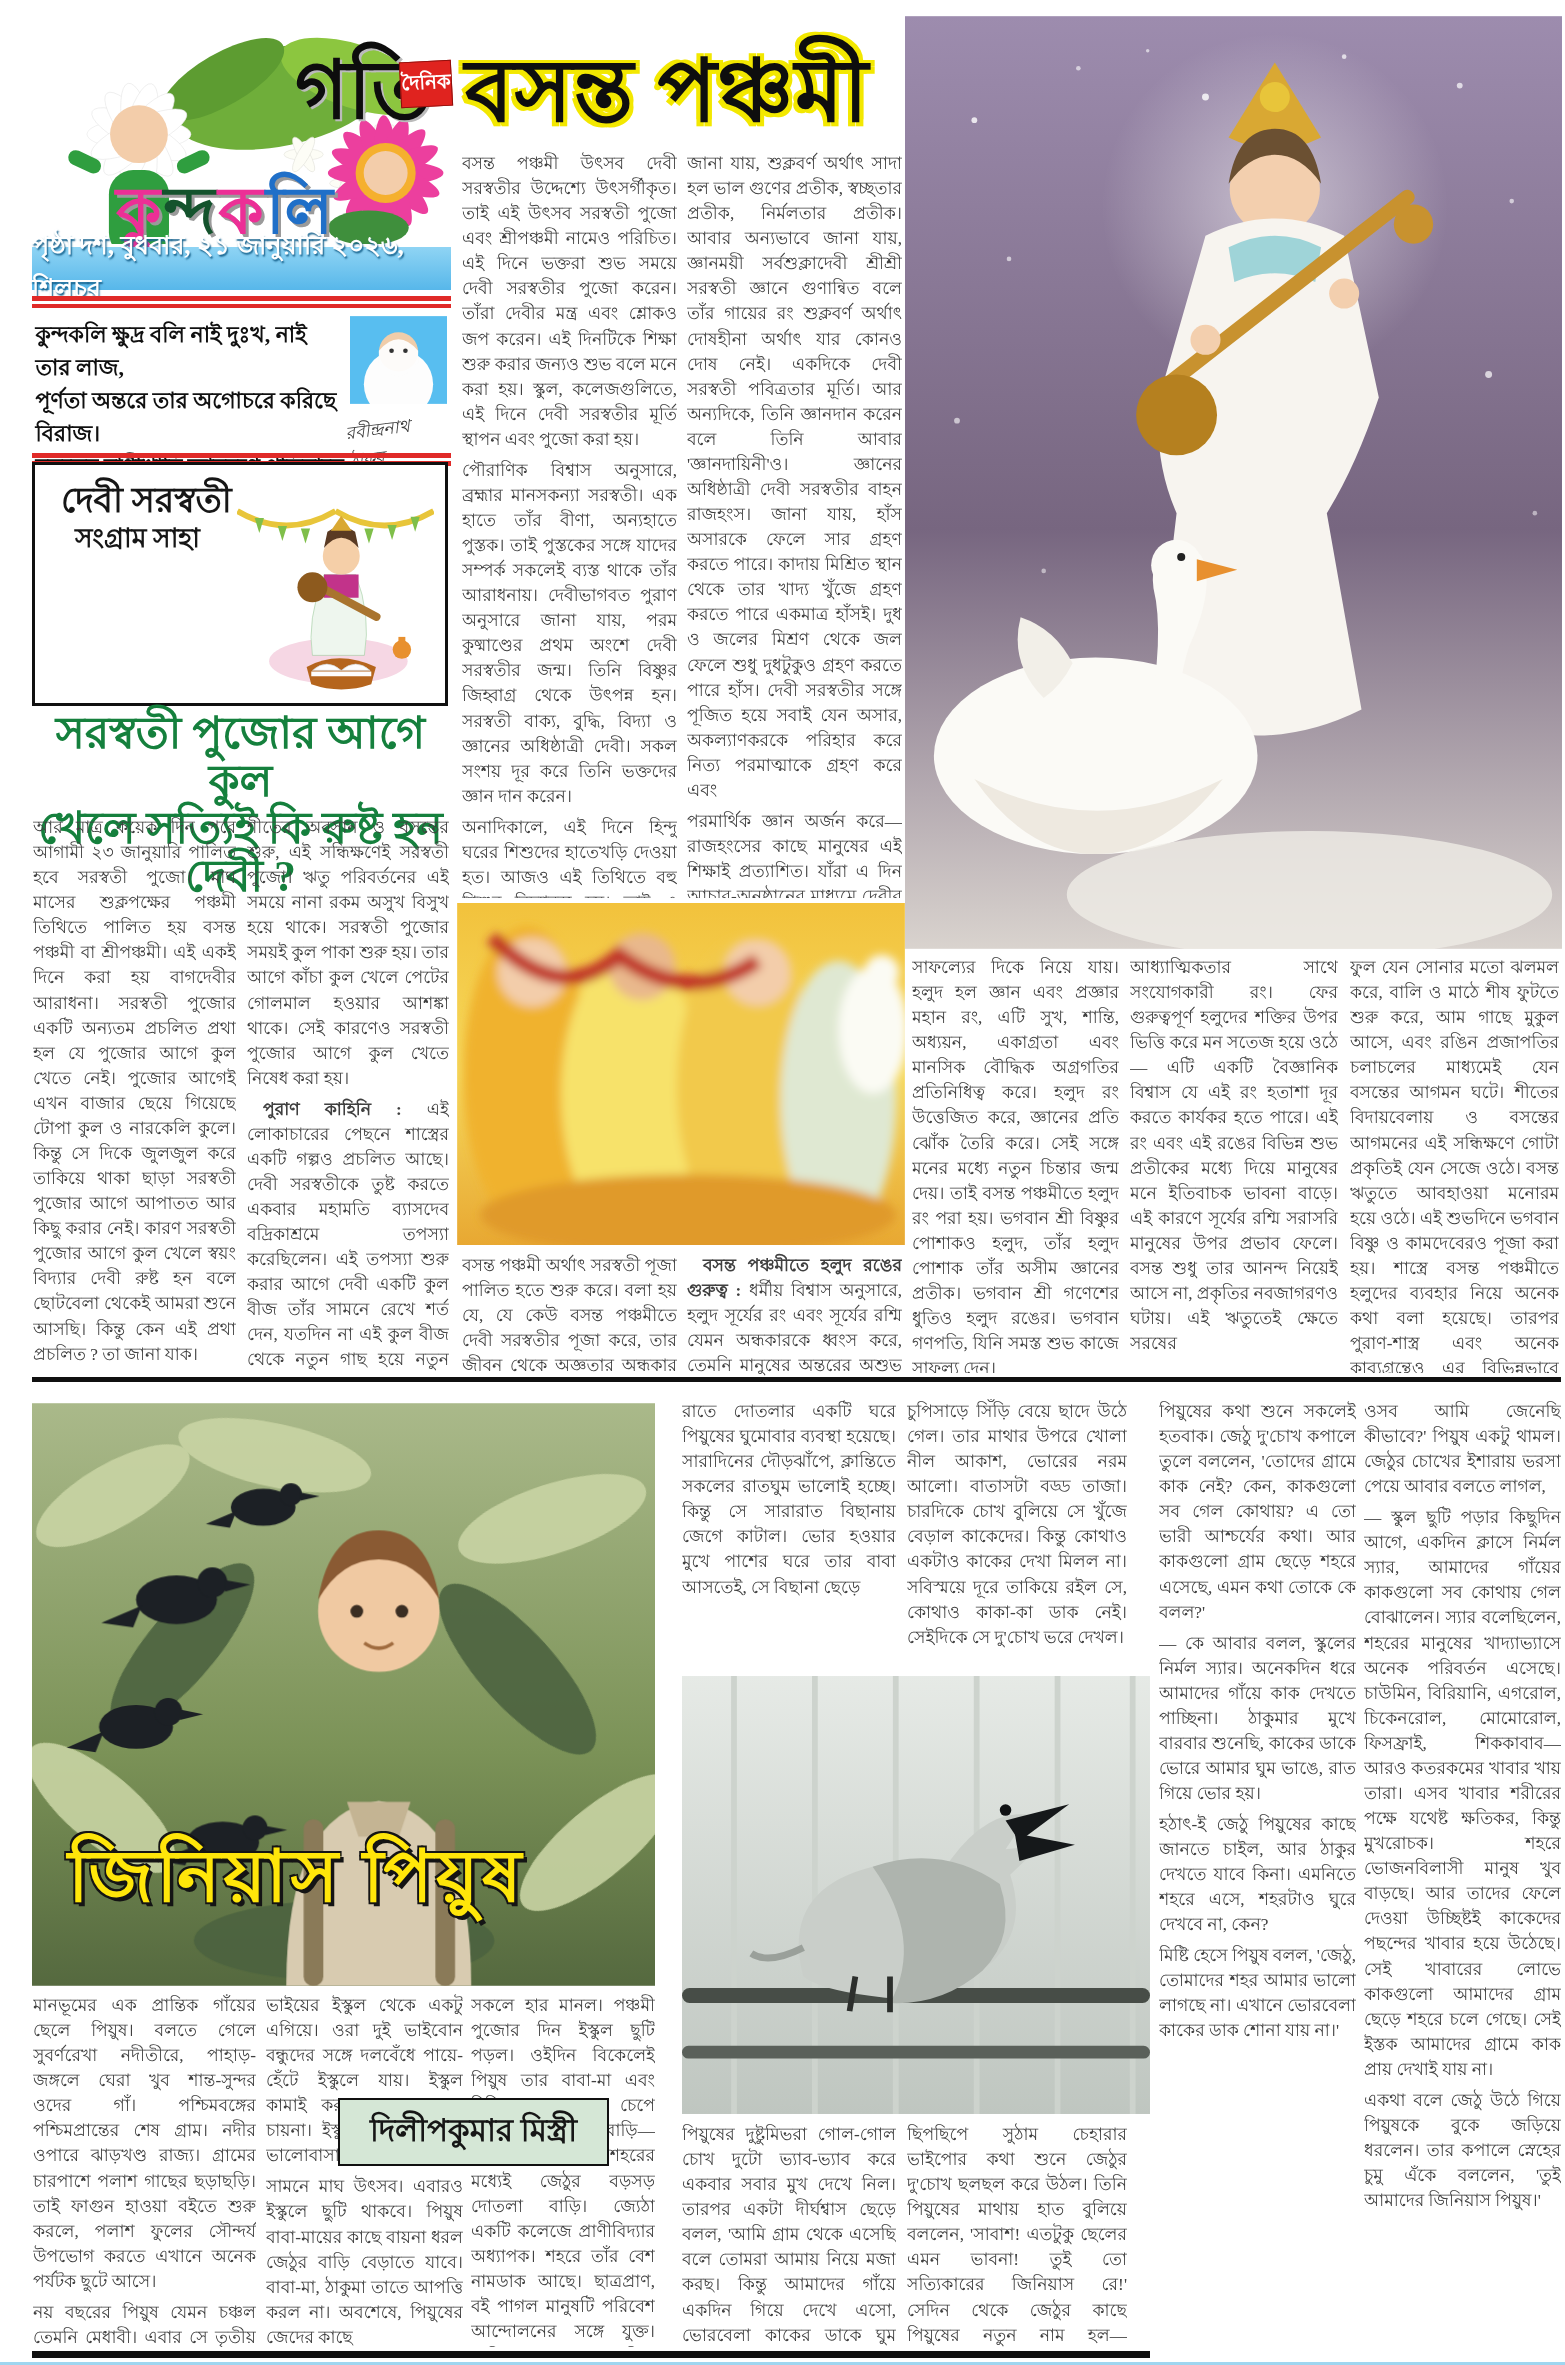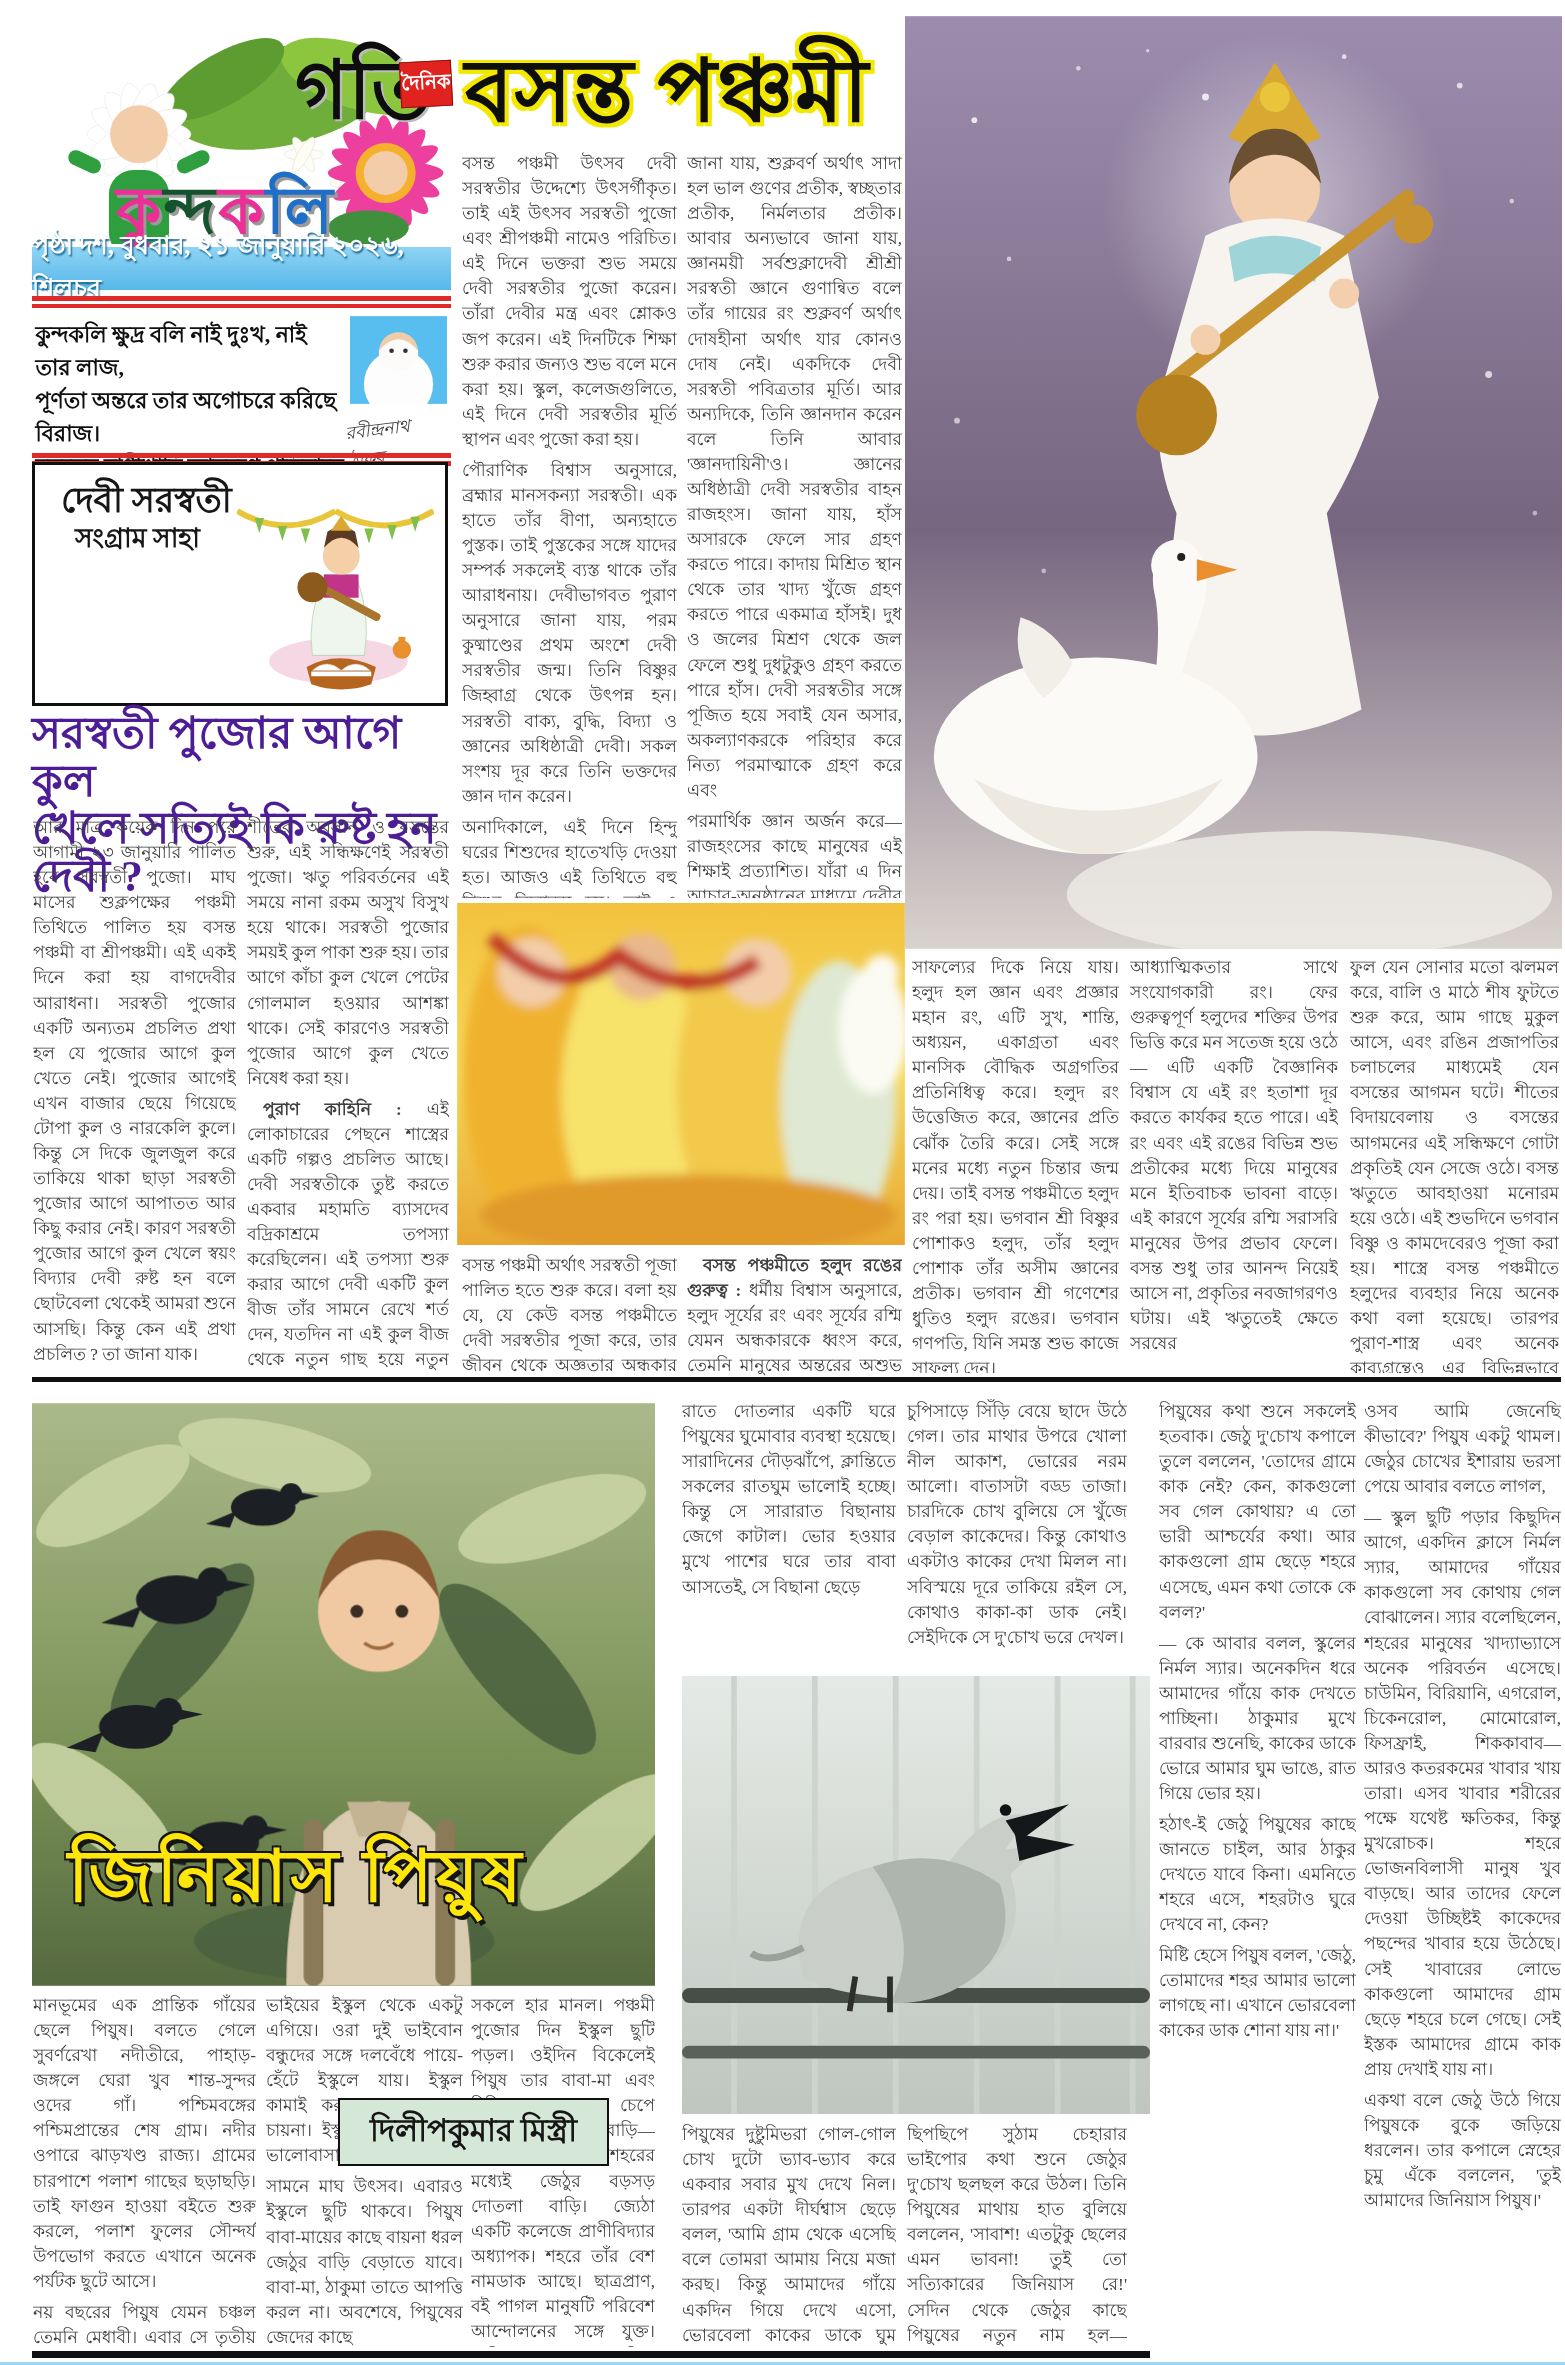--- a/index.html
+++ b/index.html
@@ -17,21 +17,21 @@
         font-weight:bold;border:1.7px solid #8d0f0c;transform:rotate(-3deg);}
   .kunda{position:absolute;font-weight:900;letter-spacing:2.3px;text-shadow:2.9px 2.9px 0 #9a9a9a;}
   .dateband{position:absolute;background:linear-gradient(#8fd4f4,#57b7ea);display:flex;align-items:center;justify-content:center;
         color:#ffffff;font-weight:bold;text-shadow:1.2px 1.7px 1.7px #19648f;}
   .quoteline{font-size:22px;font-weight:bold;line-height:1.5;color:#101010;}
   .signature{font-style:italic;color:#3a3a3a;transform:rotate(-7deg);font-size:17.3px;}
   .debibox{position:absolute;border:3.5px solid #101010;background:#fff;}
   .debititle{position:absolute;font-size:35px;font-weight:900;}
   .debiauthor{position:absolute;font-size:26.6px;font-weight:bold;}
   .debilines{position:absolute;font-size:15px;line-height:1.27;font-weight:bold;}
-  .redhead{position:absolute;color:#4c1d95;font-weight:800;font-size:44px;line-height:1.08;}
+  .redhead{position:absolute;color:#15803d;font-weight:800;text-align:center;font-size:44px;line-height:1.08;}
   .mainhead{position:absolute;font-weight:900;font-size:87px;color:#0e0e0e;letter-spacing:1.2px;
         text-shadow:-4px -2.9px 0 #f3e800,4px 3.5px 0 #f3e800,-4px 3.5px 0 #f3e800,4px -2.9px 0 #f3e800;}
   .storytitle{position:absolute;font-weight:900;font-size:72px;color:#ffe60a;letter-spacing:3.5px;
         text-shadow:3.5px 3.5px 0 #141414,-1.7px -1.7px 0 #141414,1.7px -1.7px 0 #141414,-1.7px 1.7px 0 #141414;margin-left:16px;}
   .bylinebox{position:absolute;background:#d5e7d6;border:2.9px solid #101010;display:flex;align-items:center;justify-content:center;
         font-size:31px;font-weight:900;}
   svg{display:block;}
 </style>
 </head>
 <body>

